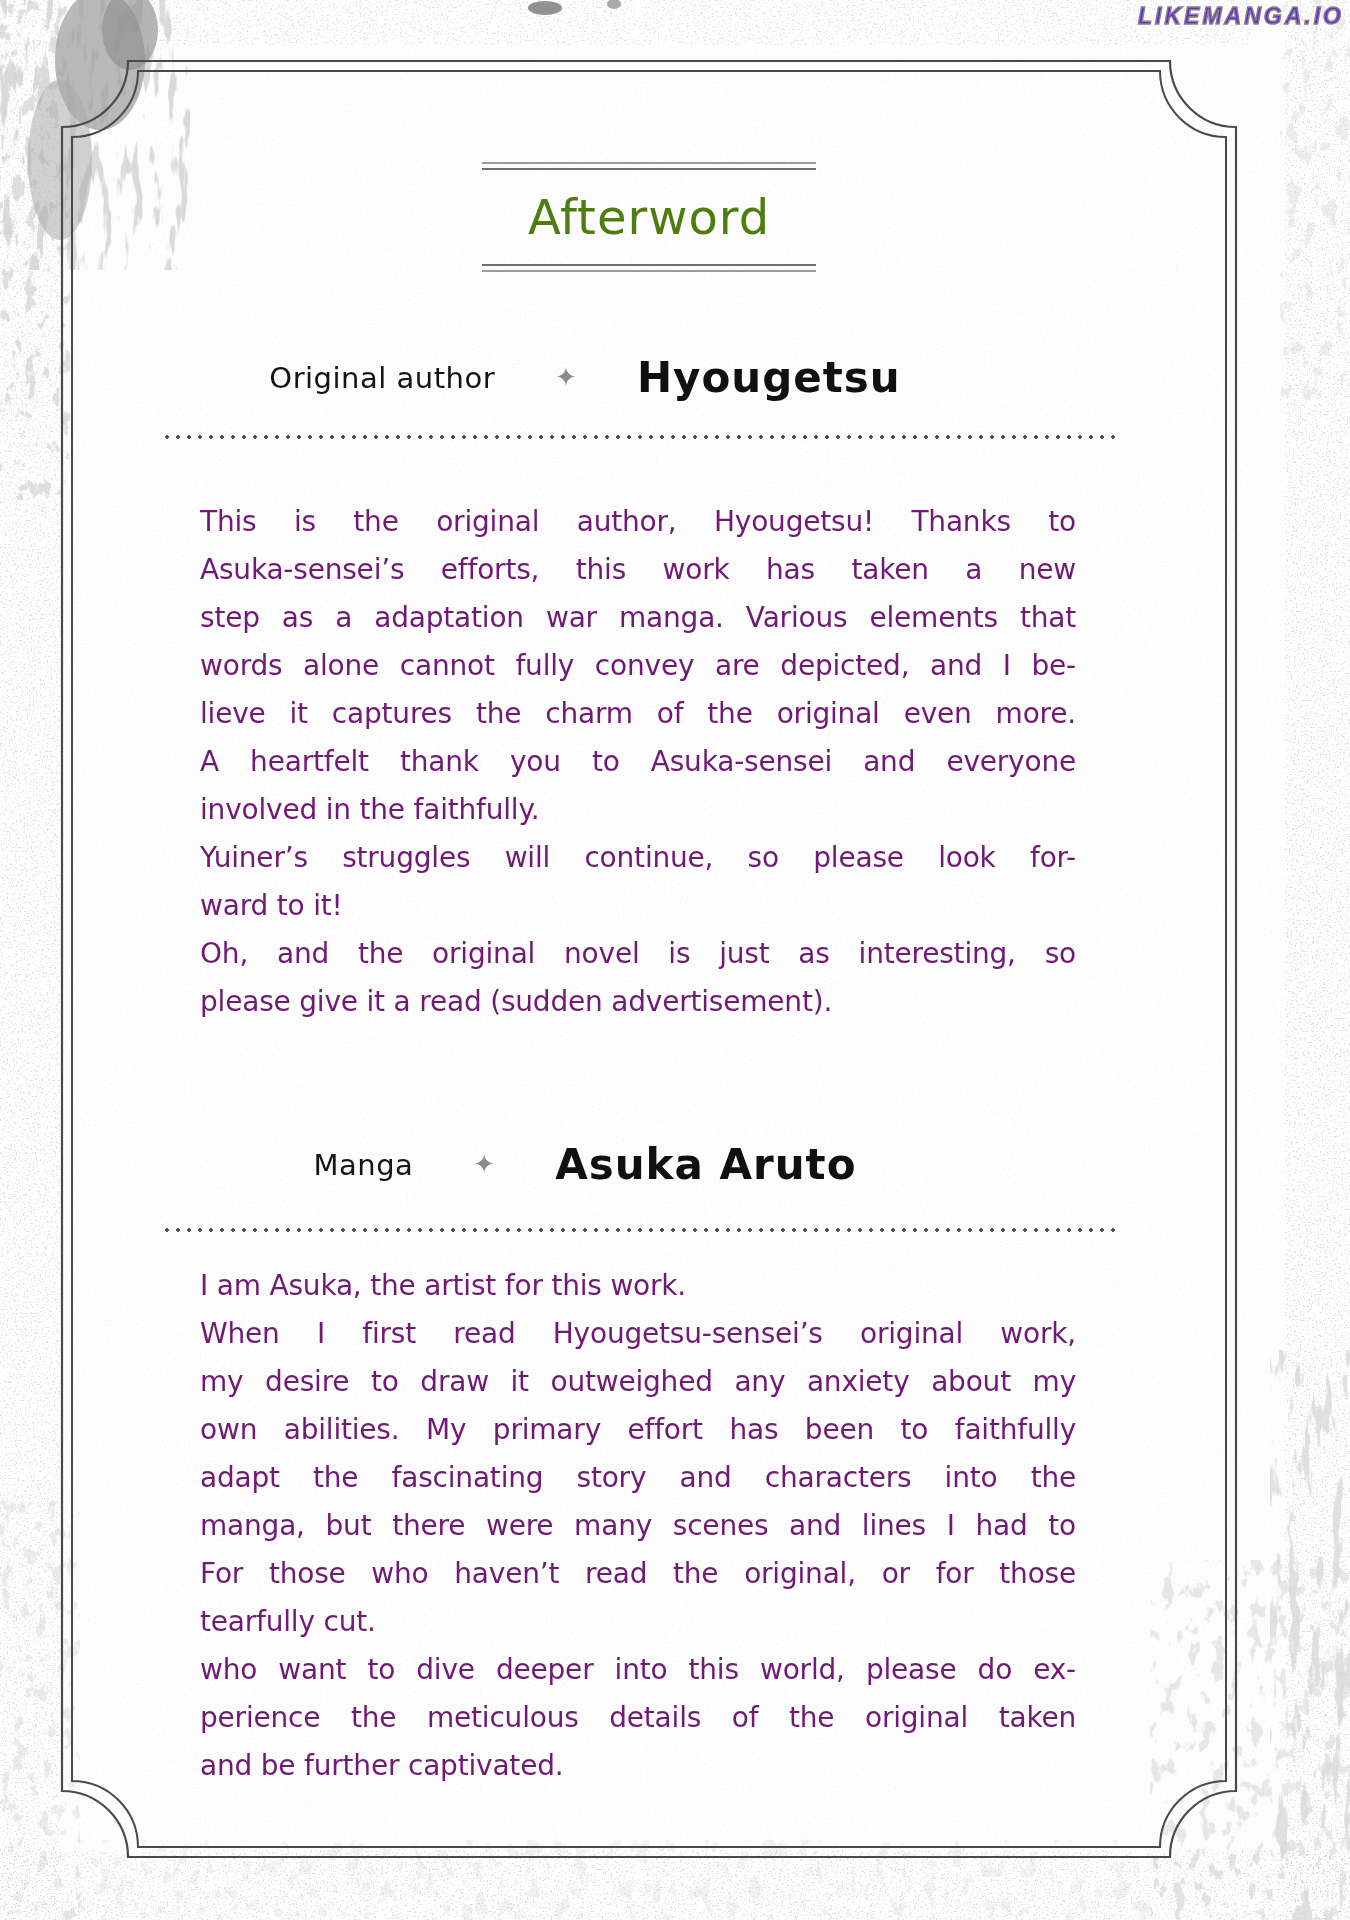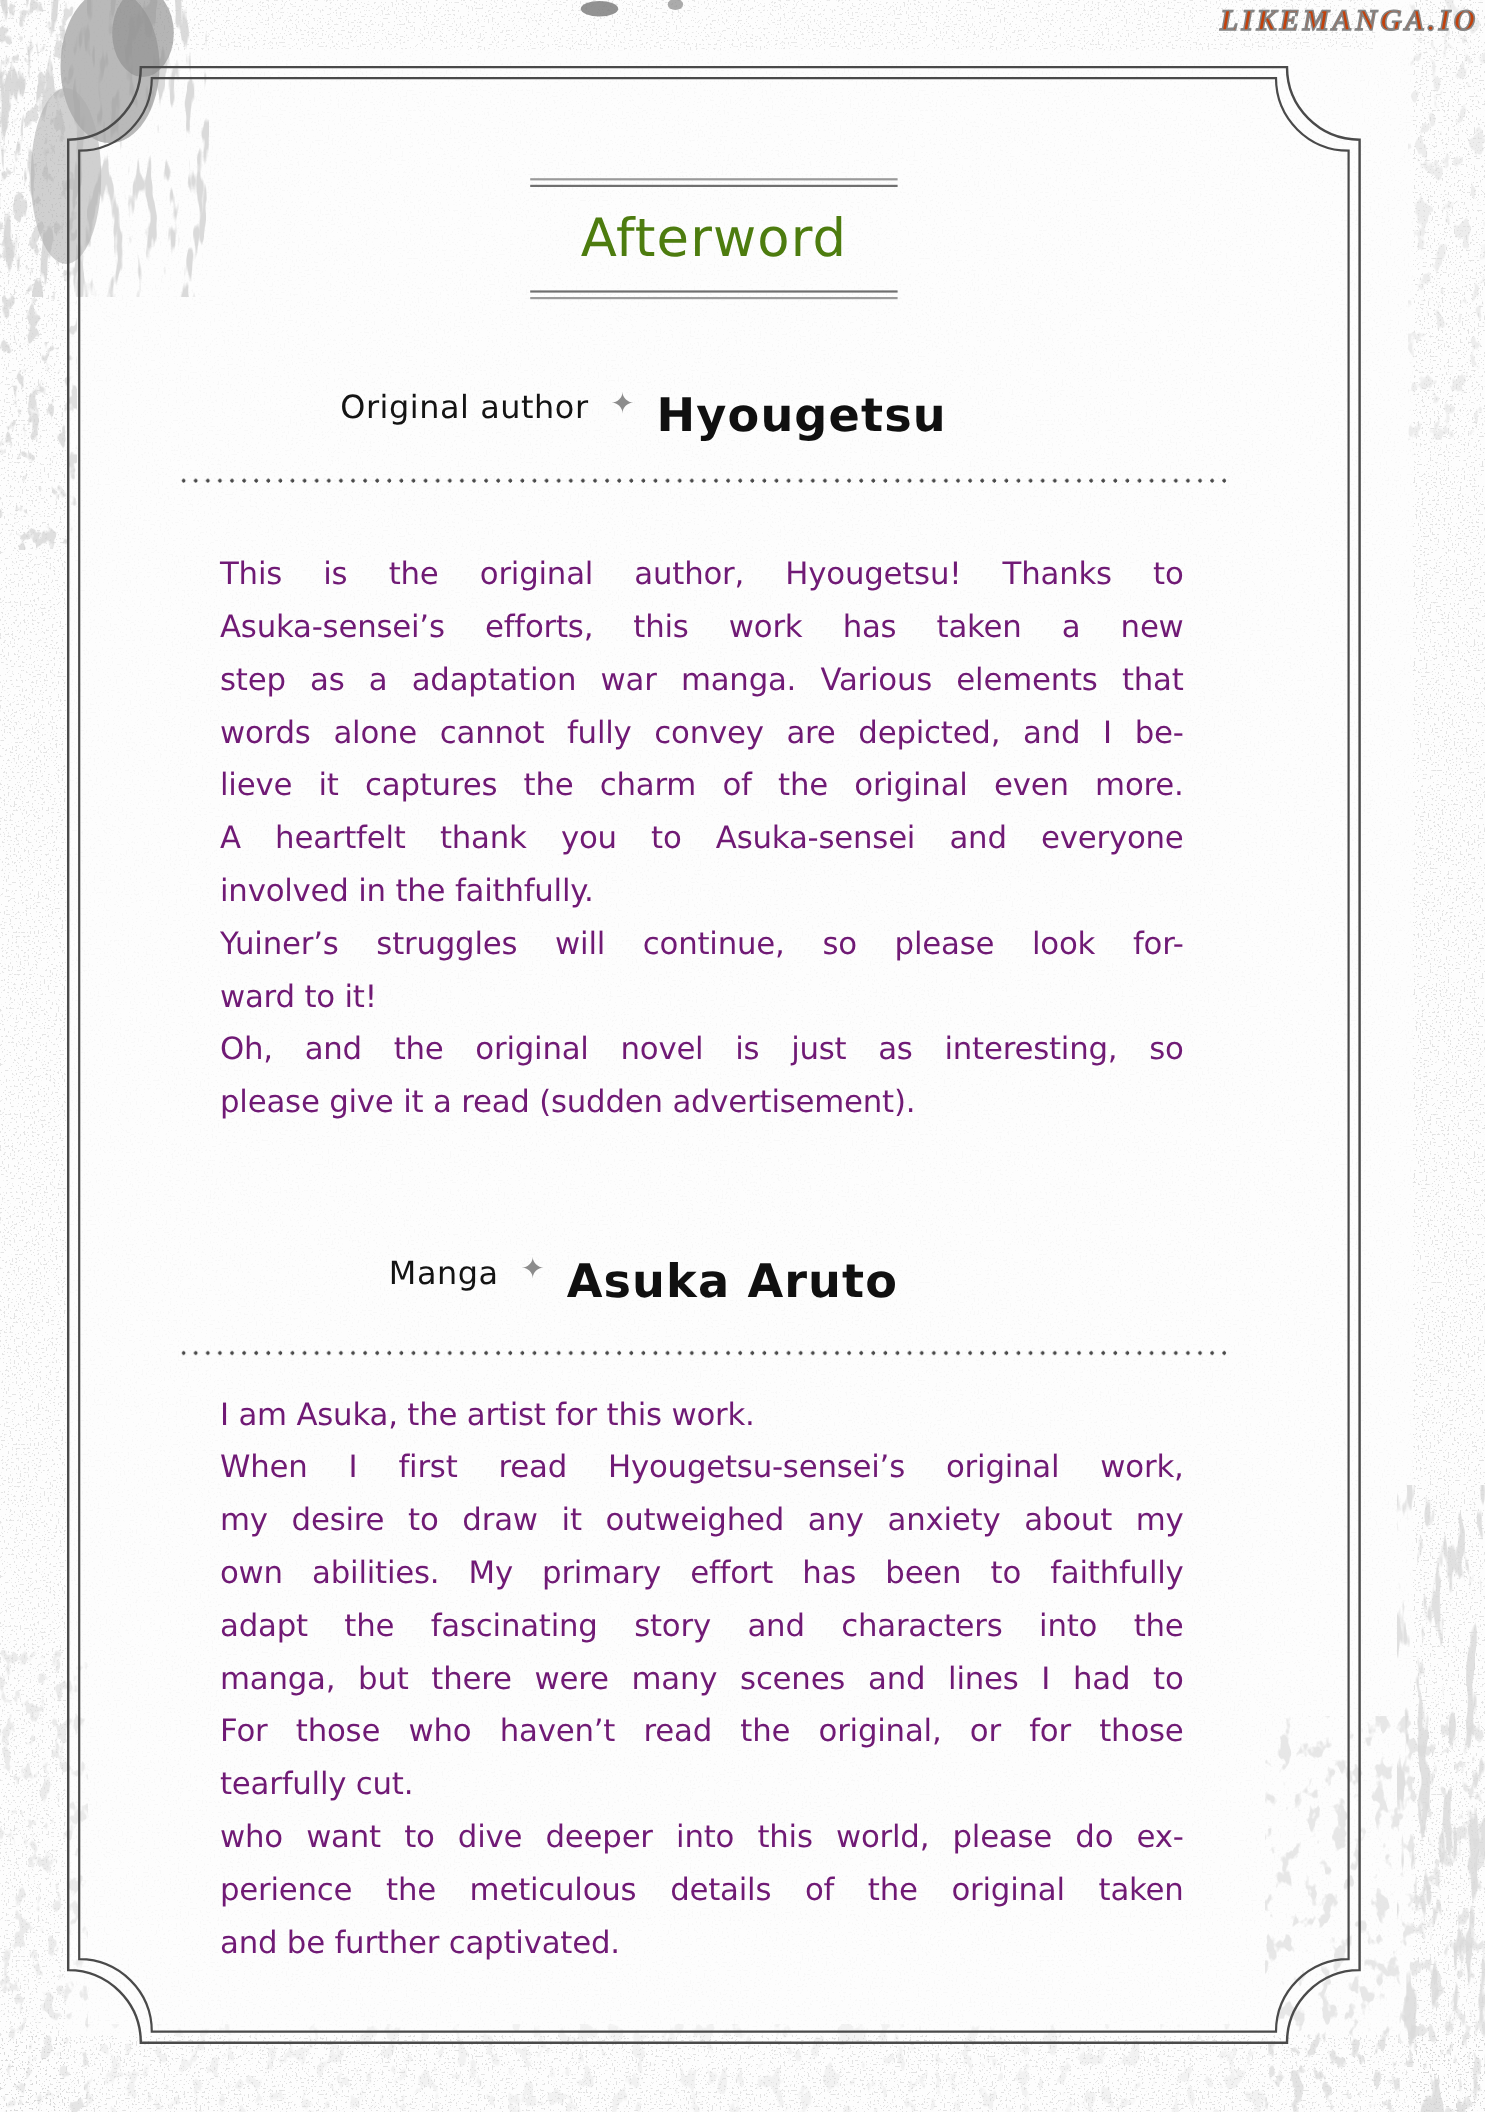--- a/index.html
+++ b/index.html
@@ -12,24 +12,24 @@
     color: #161616;
   }
 
   svg.backdrop {
     position: absolute; left: 0; top: 0;
     width: 1350px; height: 1920px;
   }
 
   .watermark {
     position: absolute; top: 3px; right: 6px;
-    font-family: Liberation Serif, serif;
+    font-family: Liberation Sans, sans-serif;
     font-style: italic; font-weight: bold;
-    font-size: 27px; letter-spacing: 3px;
-    color: #c2410c;
+    font-size: 23px; letter-spacing: 3px;
+    color: #6d28d9;
     -webkit-text-stroke: 1.4px #858585;
     text-shadow: 0 0 1px #9a9a9a;
     z-index: 5;
   }
 
   
   .title-block {
     position: absolute; left: 482px; top: 162px; width: 334px;
     text-align: center; z-index: 3;
   }
@@ -43,21 +43,21 @@
   }
 
   
   .section-header {
     position: absolute; left: 165px; width: 950px;
     display: flex; justify-content: center; align-items: baseline;
     z-index: 3;
   }
   .section-header .inner {
     position: relative; left: -55px;
-    display: flex; align-items: flex-start;
+    display: flex; align-items: center; gap: 40px;
   }
   .role-label { font-size: 29px; color: #141414; letter-spacing: 0.5px; }
   .diamond {
     font-size: 26px; color: #8c8c8c; margin: 0 20px;
     position: relative; top: -1px;
   }
   .author-name { font-size: 42px; font-weight: bold; color: #101010; letter-spacing: 1px; }
 
   
   .dotted {

